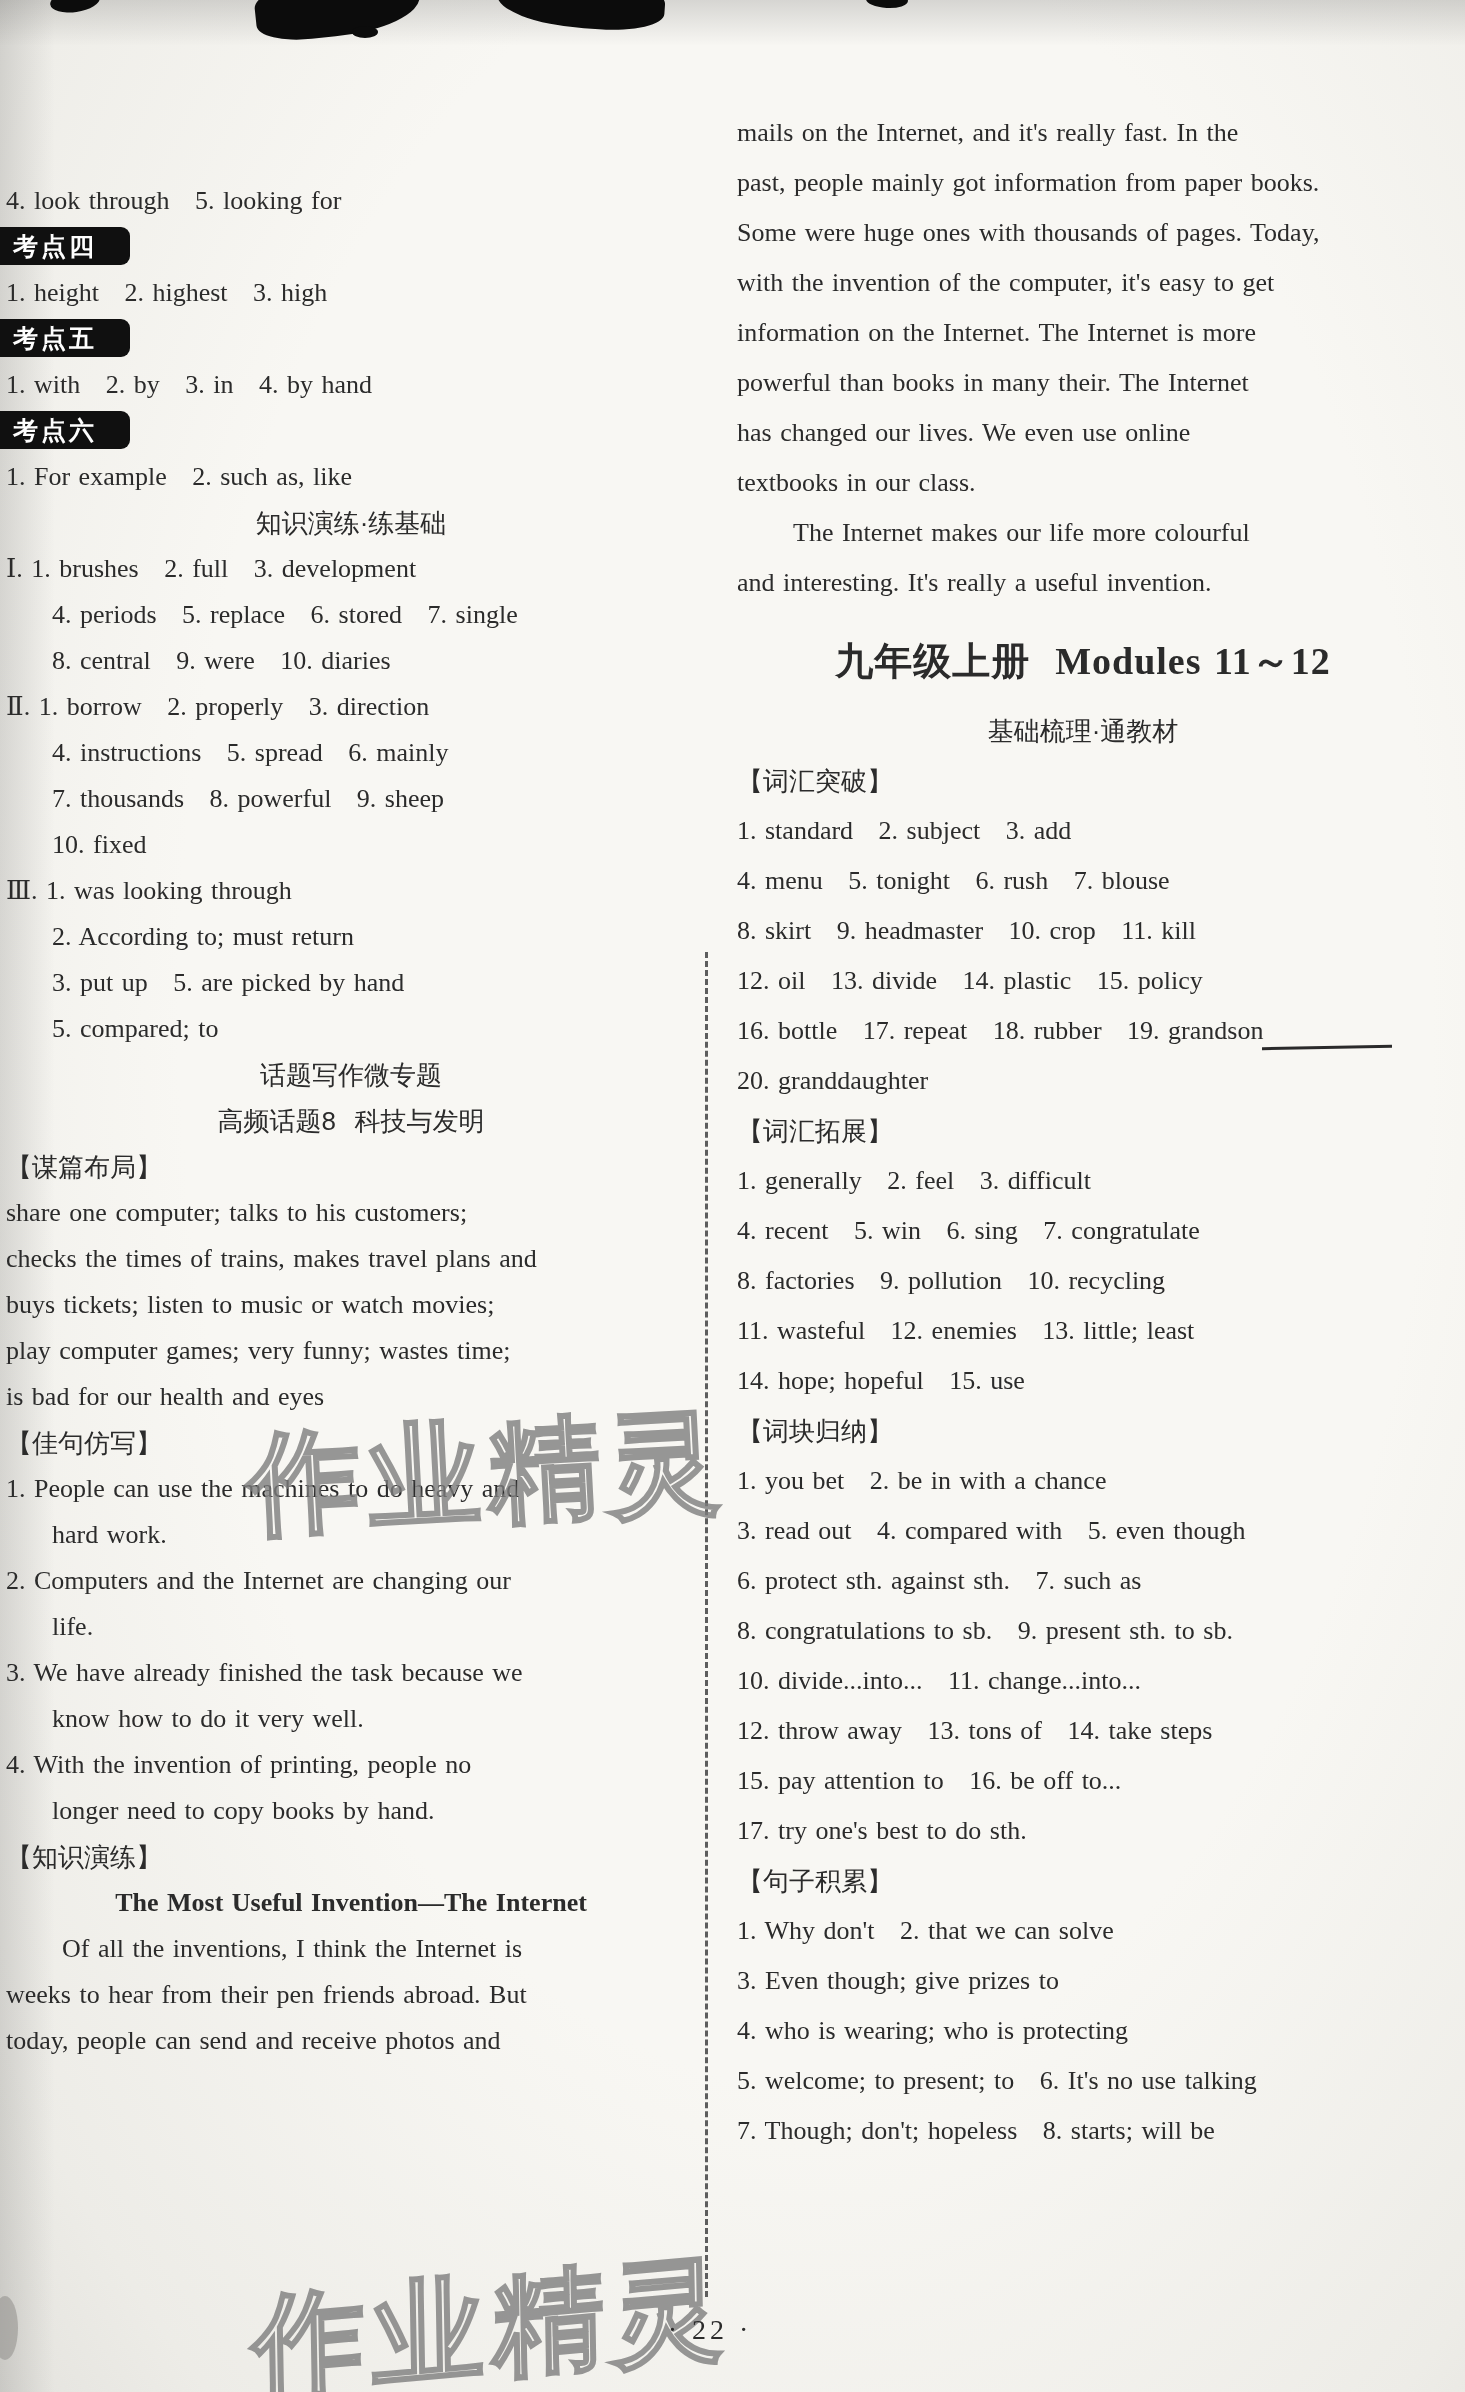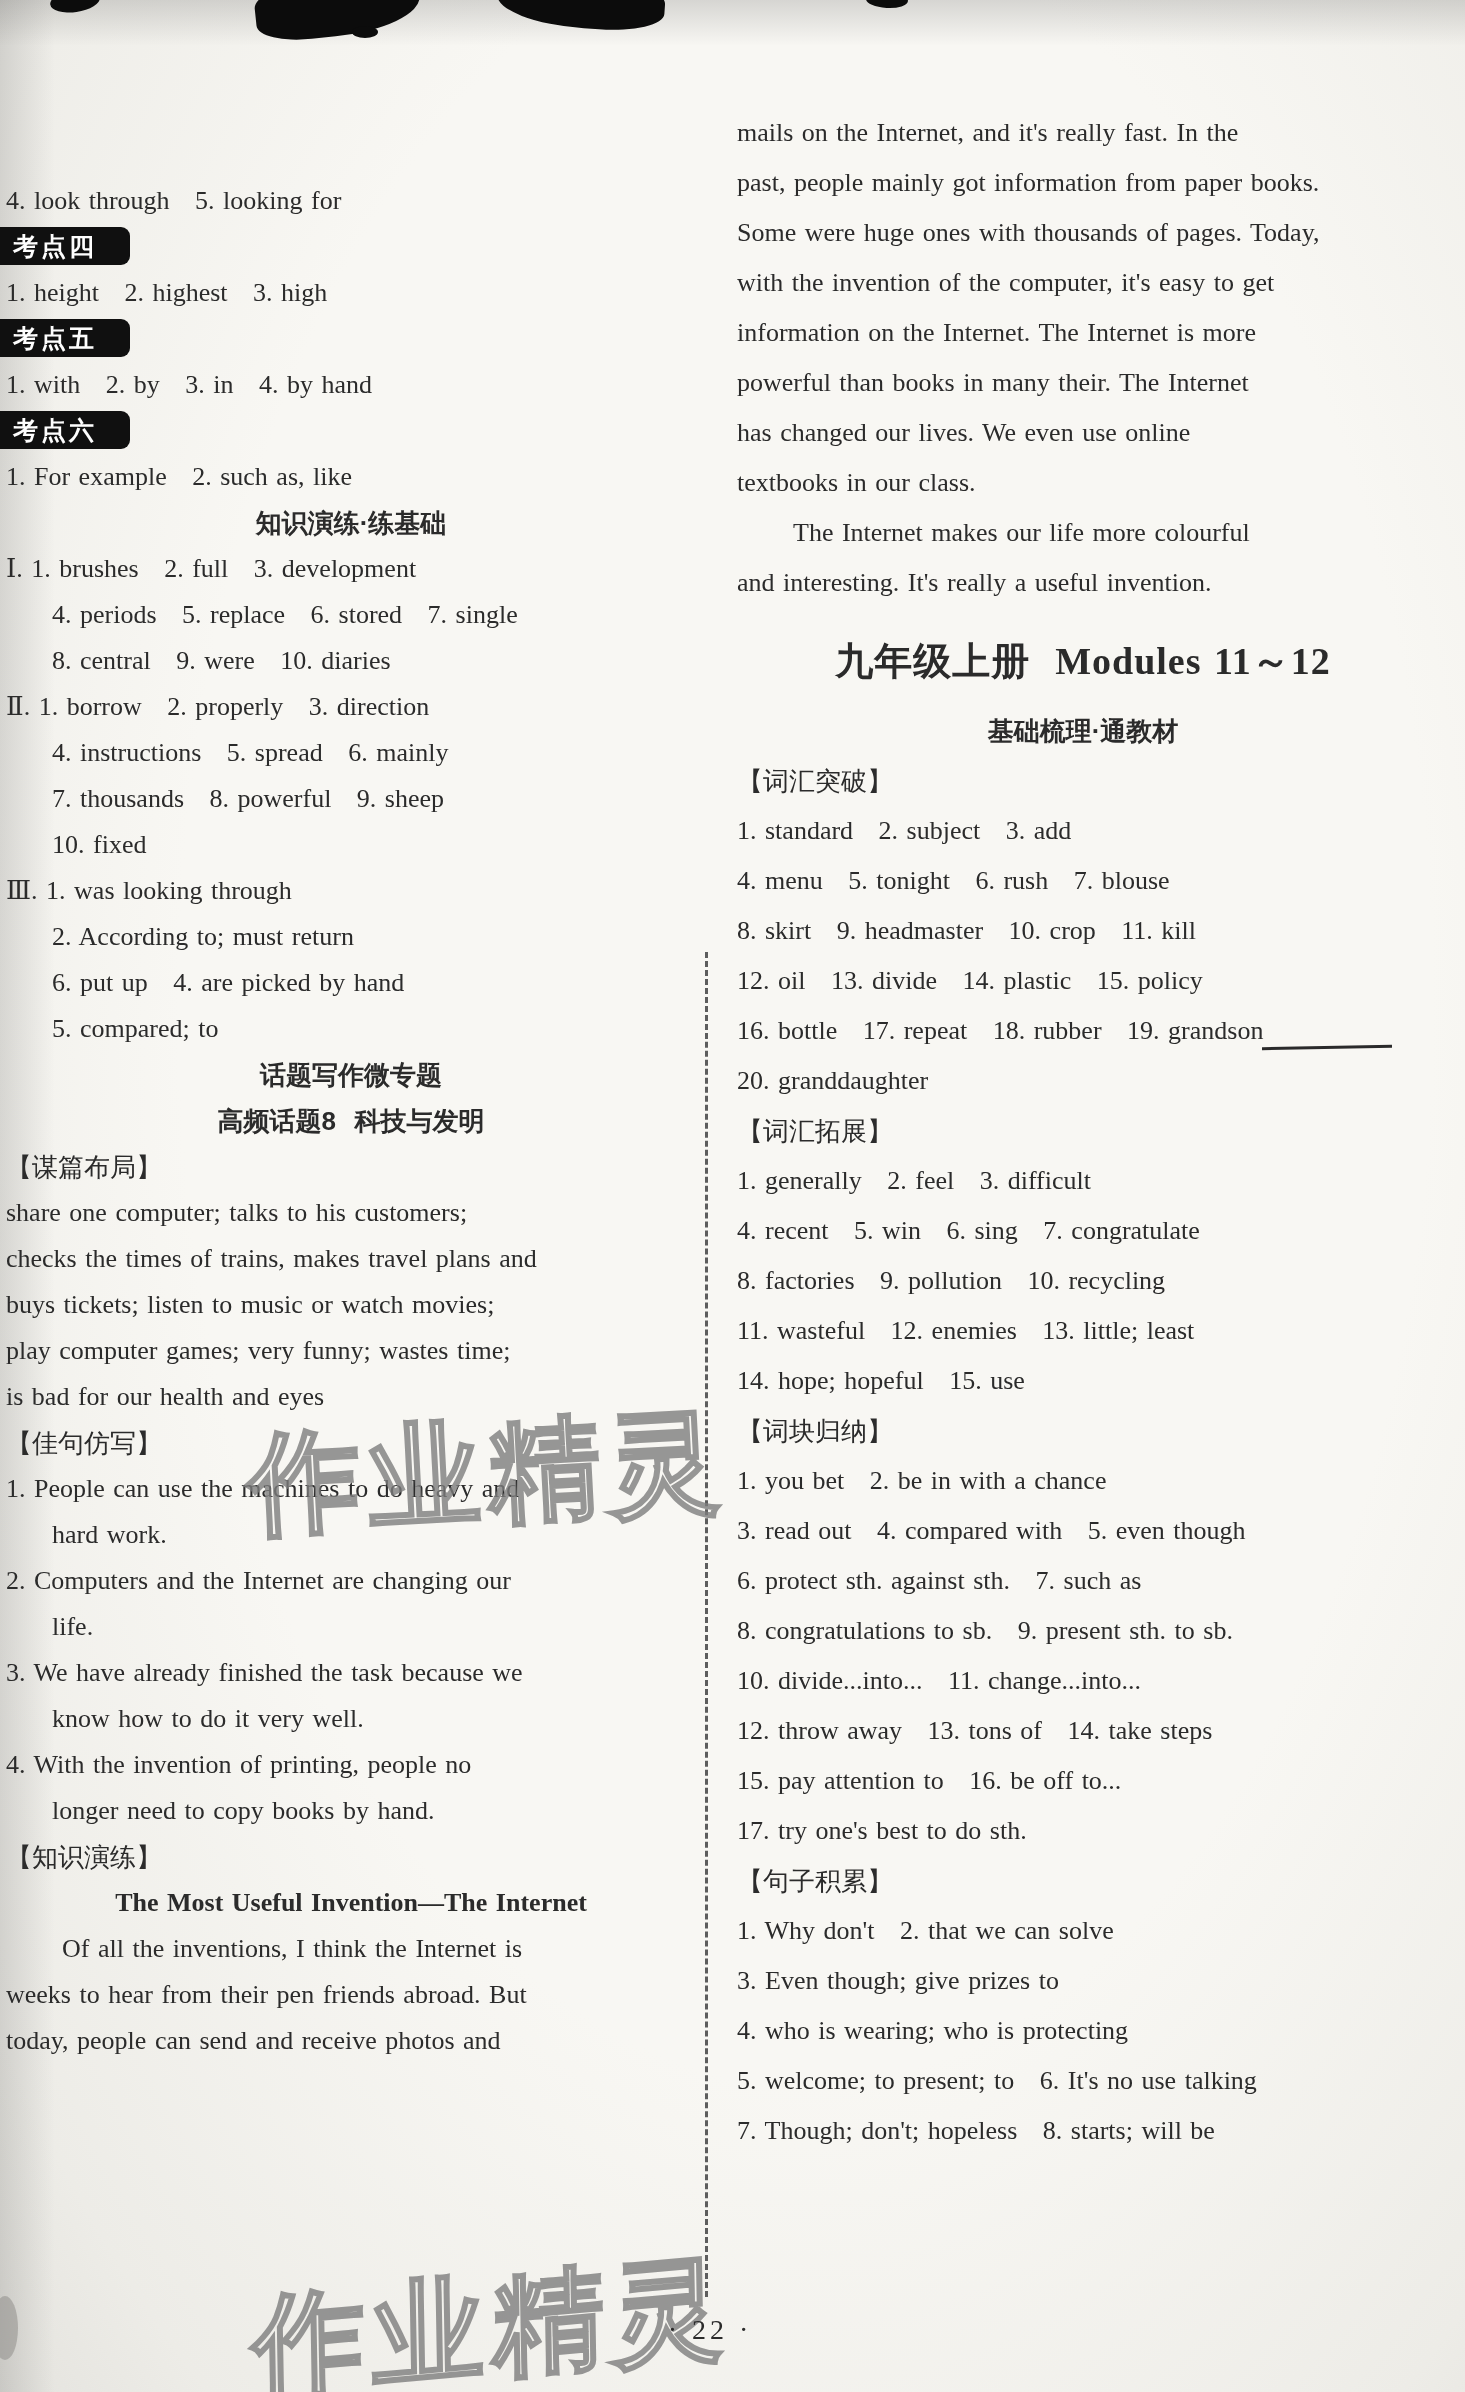--- a/index.html
+++ b/index.html
@@ -26,21 +26,21 @@
   .blob4{left:352px;top:26px;width:26px;height:12px;border-radius:50%;}
   .blob5{left:866px;top:-8px;width:42px;height:16px;border-radius:50%;transform:rotate(3deg);}
 
   
   .col{position:absolute;font-size:26px;}
   .col-left{left:6px;top:178px;width:690px;line-height:46px;}
   .col-right{left:737px;top:108px;width:692px;line-height:50px;}
   .line{white-space:pre-wrap;word-spacing:2px;}
   .s-indent{padding-left:46px;}
   .s-pindent{text-indent:56px;}
-  .s-center{ text-align:center;font-weight:bold;font-family:"Liberation Sans","DejaVu Sans",sans-serif;}
+  .s-center{ text-align:center;font-weight:normal;font-family:"Liberation Sans","DejaVu Sans",sans-serif;}
   .s-center-en{text-align:center;font-weight:bold;}
   .s-bracket{font-weight:normal;font-family:"Liberation Sans","DejaVu Sans",sans-serif;}
   .s-title{font-size:38px;font-weight:bold;text-align:center;line-height:58px;
     margin:24px 0 16px;letter-spacing:1px;}
   .s-badge{height:46px;}
   .badge{display:inline-block;margin-left:-26px;min-width:150px;height:38px;margin-top:3px;
     background:#101010;color:#fefefe;border-radius:9px;text-align:center;line-height:38px;
     font-family:"Liberation Sans","DejaVu Sans",sans-serif;font-weight:bold;font-size:25px;letter-spacing:3px;}
 
   .divider{position:absolute;left:705px;top:952px;height:1345px;width:0;
@@ -86,21 +86,21 @@
       <div class="line s-center">知识演练·练基础</div>
       <div class="line s-plain">Ⅰ. 1. brushes   2. full   3. development</div>
       <div class="line s-indent">4. periods   5. replace   6. stored   7. single</div>
       <div class="line s-indent">8. central   9. were   10. diaries</div>
       <div class="line s-plain">Ⅱ. 1. borrow   2. properly   3. direction</div>
       <div class="line s-indent">4. instructions   5. spread   6. mainly</div>
       <div class="line s-indent">7. thousands   8. powerful   9. sheep</div>
       <div class="line s-indent">10. fixed</div>
       <div class="line s-plain">Ⅲ. 1. was looking through</div>
       <div class="line s-indent">2. According to; must return</div>
-      <div class="line s-indent">6. put up   4. are picked by hand</div>
+      <div class="line s-indent">3. put up   5. are picked by hand</div>
       <div class="line s-indent">5. compared; to</div>
       <div class="line s-center">话题写作微专题</div>
       <div class="line s-center">高频话题8  科技与发明</div>
       <div class="line s-bracket">【谋篇布局】</div>
       <div class="line s-plain">share one computer; talks to his customers;</div>
       <div class="line s-plain">checks the times of trains, makes travel plans and</div>
       <div class="line s-plain">buys tickets; listen to music or watch movies;</div>
       <div class="line s-plain">play computer games; very funny; wastes time;</div>
       <div class="line s-plain">is bad for our health and eyes</div>
       <div class="line s-bracket">【佳句仿写】</div>

